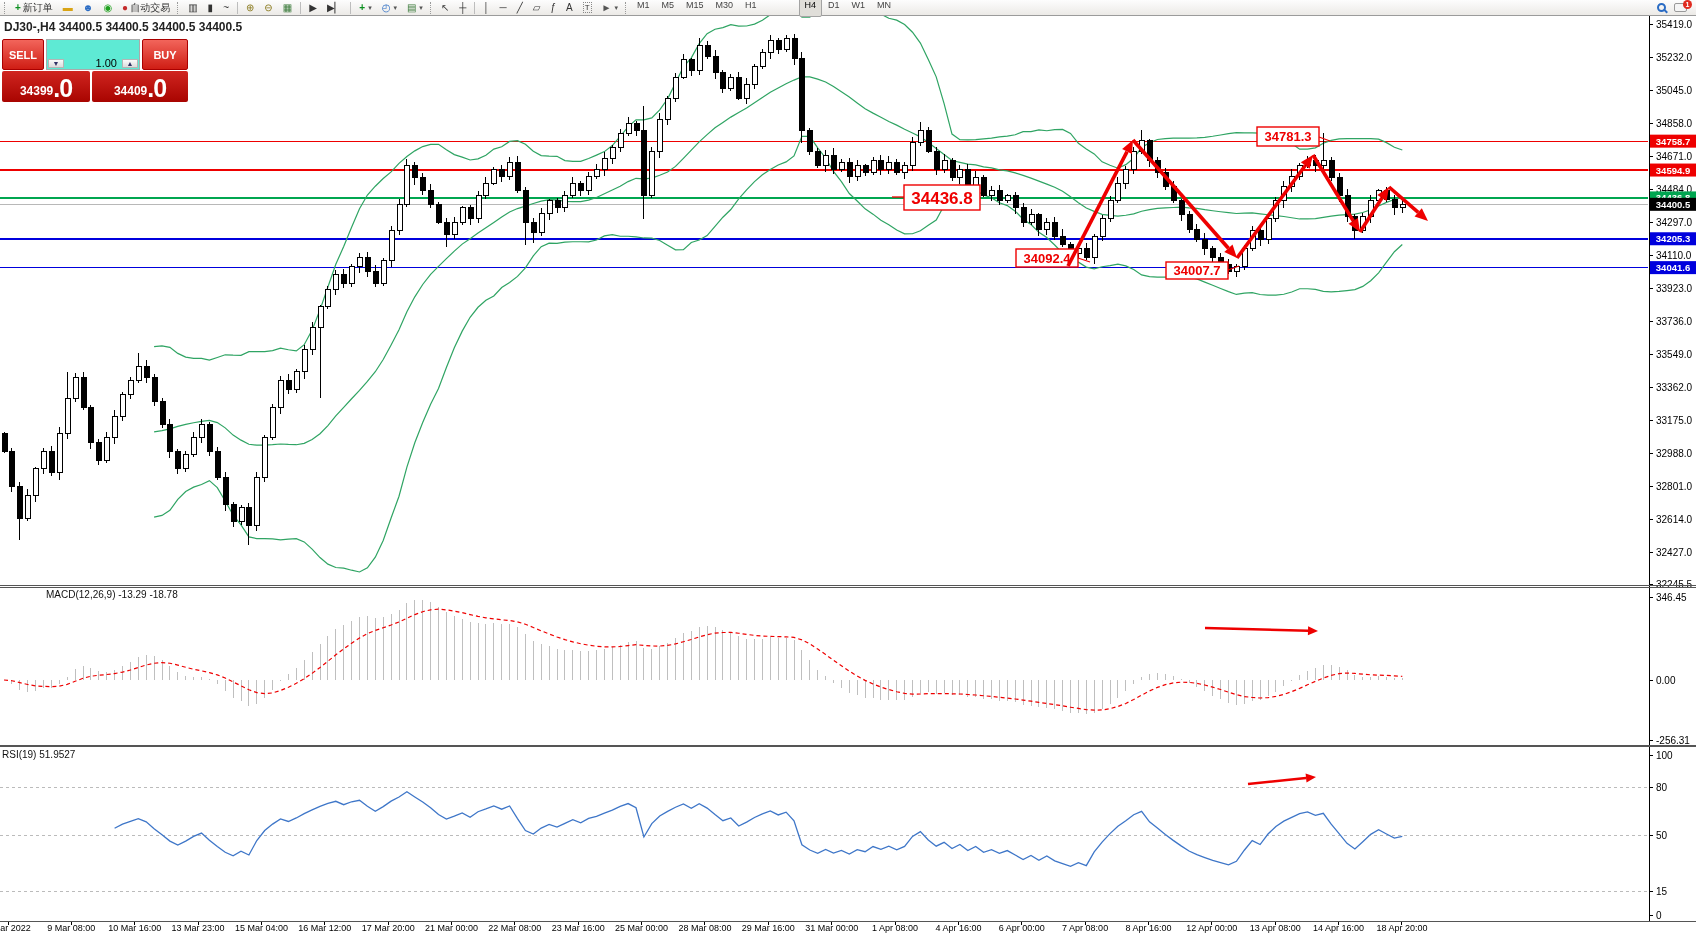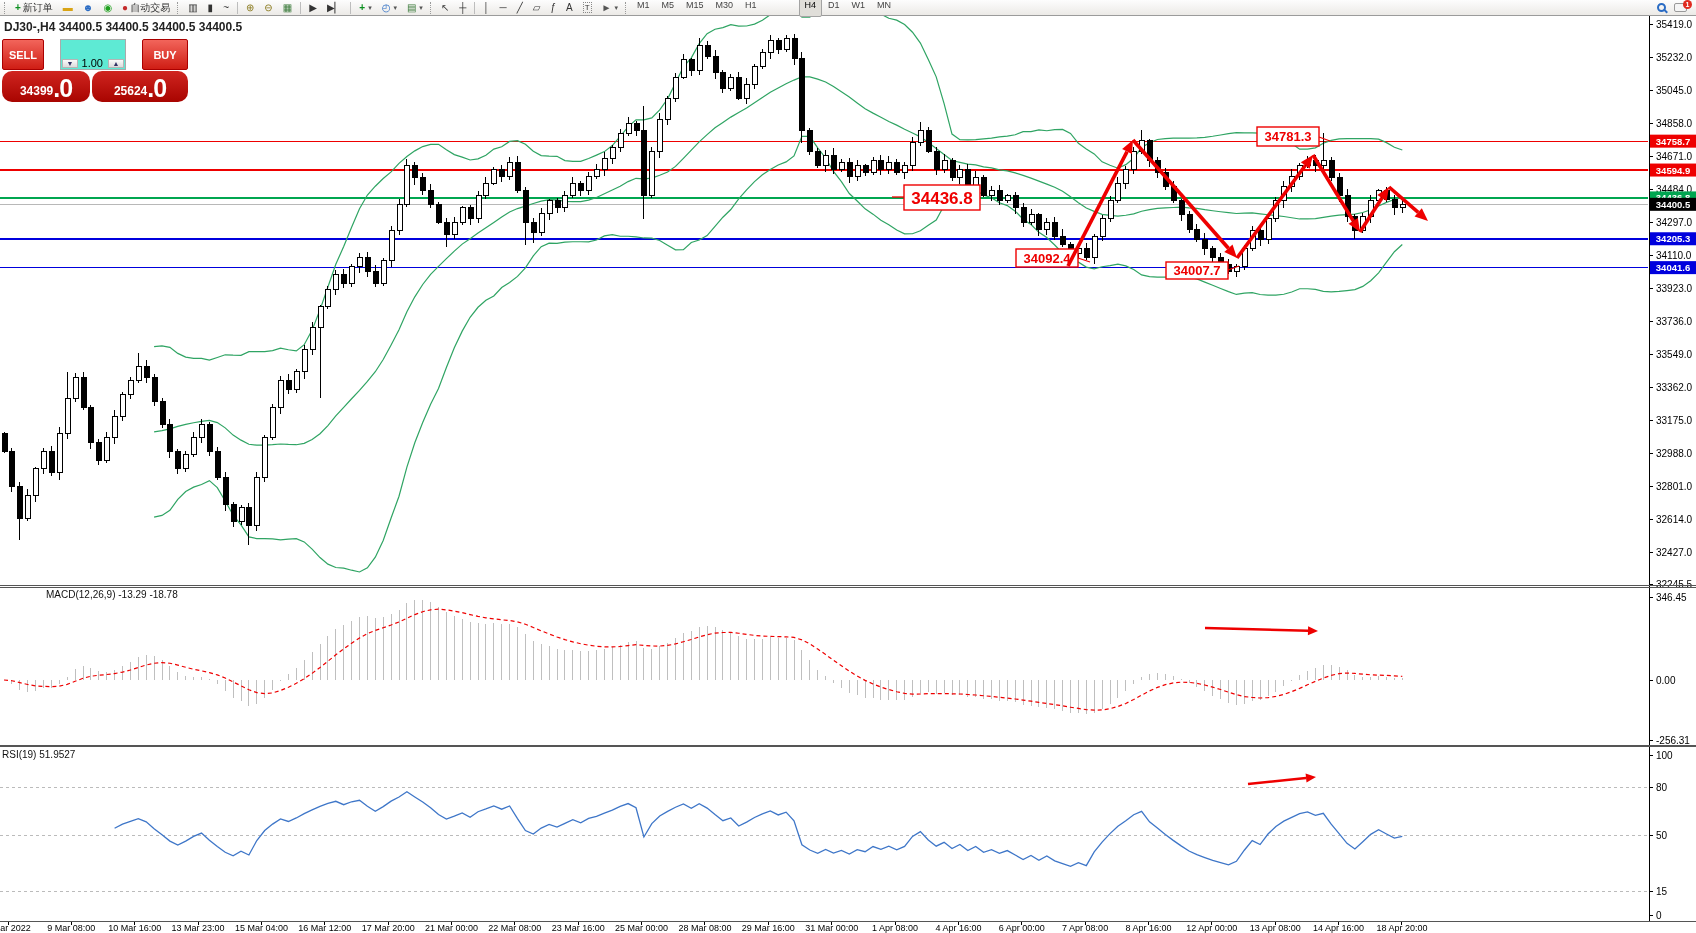--- a/index.html
+++ b/index.html
@@ -26,27 +26,27 @@
   #tb-right { margin-left:auto; display:flex; align-items:center; gap:8px; padding-right:6px; }
   .lens { width:9px; height:9px; border:2px solid #2b6cc4; border-radius:50%; position:relative; }
   .lens::after { content:""; position:absolute; width:5px; height:2px; background:#2b6cc4; transform:rotate(45deg); right:-4px; bottom:-2px; }
   .chatwrap { position:relative; width:16px; height:13px; }
   .chatbody { position:absolute; left:0; top:2px; width:13px; height:9px; background:#f5f5f5; border:1px solid #999; border-radius:2px; }
   .chatbadge { position:absolute; right:-2px; top:-1px; width:9px; height:9px; background:#e02b20; color:#fff; border-radius:50%; font-size:7px; line-height:9px; text-align:center; font-weight:bold; }
   
   #symbol-line { position:absolute; left:4px; top:20px; font-size:12px; font-weight:bold; color:#222; z-index:4; }
   
   #trade-panel { position:absolute; left:2px; top:39px; width:186px; z-index:6; background:transparent; }
-  #tp-row1 { display:grid; grid-template-columns:42px 1fr 46px; gap:16px; height:31px; }
+  #tp-row1 { display:grid; grid-template-columns:42px 1fr 46px; gap:2px; height:31px; }
   .tp-btn { background:linear-gradient(#f2655b,#cf1d14); color:#fff; font-weight:bold; font-size:11px; display:flex; align-items:center; justify-content:center; border-radius:2px; border:1px solid #a00; cursor:pointer; }
   #tp-spinner { background:#5eead4; border:1px solid #aaa; display:flex; align-items:flex-end; }
   .sp-btn { width:16px; background:linear-gradient(#fafafa,#dcdcdc); border:1px solid #b5b5b5; font-size:7px; color:#336; display:flex; align-items:center; justify-content:center; margin:1px; cursor:pointer; }
   #tp-volume { flex:1; display:flex; align-items:center; justify-content:flex-end; padding-right:4px; font-size:11px; color:#000; }
   #tp-row2 { display:grid; grid-template-columns:88px 1fr; gap:2px; height:31px; margin-top:1px; }
-  .tp-price { background:linear-gradient(#d02520,#a80400); color:#fff; display:flex; align-items:flex-end; justify-content:center; border-radius:10px; padding-bottom:1px; cursor:pointer; }
+  .tp-price { background:linear-gradient(#d02520,#a80400); color:#fff; display:flex; align-items:flex-end; justify-content:center; border-radius:2px; padding-bottom:1px; cursor:pointer; }
   .tp-price .small { font-size:12px; font-weight:bold; line-height:20px; }
   .tp-price .big { font-size:25px; font-weight:bold; line-height:25px; letter-spacing:-1px; }
   
   #chart-svg { position:absolute; left:0; top:0; z-index:1; }
   #macd-label { position:absolute; left:2px; top:589px; font-size:10px; color:#111; z-index:2;padding-left:44px; }
   #rsi-label  { position:absolute; left:2px; top:749px; font-size:10px; color:#111; z-index:2; }
   text { font-family:"Liberation Sans", sans-serif; }
 </style>
 </head>
 <body>
@@ -177,21 +177,21 @@
         <span class="sp-btn">▲</span>
       </div>
       <div class="tp-btn">BUY</div>
     </div>
     <div id="tp-row2">
       <div class="tp-price">
         <span class="small">34399</span>
         <span class="big">.0</span>
       </div>
       <div class="tp-price">
-        <span class="small">25624</span>
+        <span class="small">34409</span>
         <span class="big">.0</span>
       </div>
     </div>
   </div>
 
   <div id="macd-label">MACD(12,26,9) -13.29 -18.78</div>
   <div id="rsi-label">RSI(19) 51.9527</div>
 
   <svg id="chart-svg" width="1696" height="933">
       <defs>

